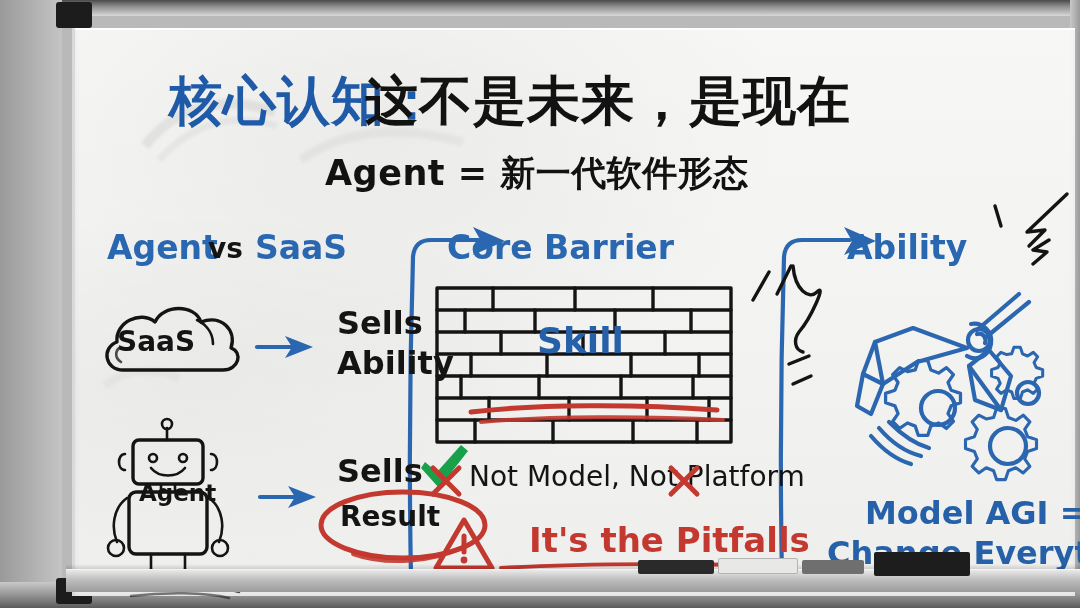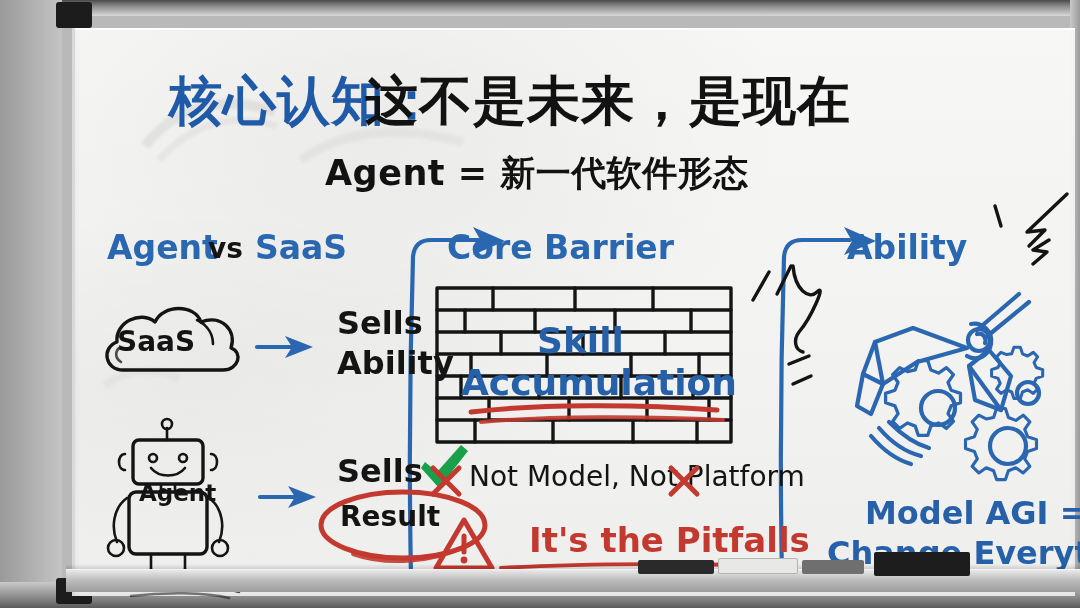--- a/index.html
+++ b/index.html
@@ -191,21 +191,20 @@
 
     <svg style="left:672px;top:232px;width:90px;height:130px;">
       <path class="ink" d="M6,40 L22,12"></path>
       <path class="ink" d="M30,34 L44,6"></path>
       <path class="ink" d="M46,6 C48,30 62,40 70,32 C80,22 64,58 52,72 C46,80 48,90 56,92"></path>
       <path class="ink" d="M42,104 L62,96"></path>
       <path class="ink" d="M46,124 L64,116"></path>
     </svg>
 
     <div class="t body-blue hand" style="left:462px;top:292px;font-size:36px;">Skill</div>
-    <div class="t body-blue hand" style="left:386px;top:334px;font-size:36px;">Accumulation</div>
 
     <svg style="left:392px;top:374px;width:260px;height:26px;">
       <path class="red-ink" d="M4,10 C70,2 170,2 250,8" stroke-width="7"></path>
       <path class="red-ink-thin" d="M14,20 C80,14 180,14 256,18" stroke-width="6" opacity=".9"></path>
     </svg>
 
     <svg style="left:354px;top:436px;width:34px;height:34px;">
       <path class="red-ink" d="M4,4 L30,30 M30,4 L4,30"></path>
     </svg>
     <div class="t body-black hand" style="left:394px;top:434px;font-size:28px;font-weight:normal;">Not Model, Not Platform</div>

